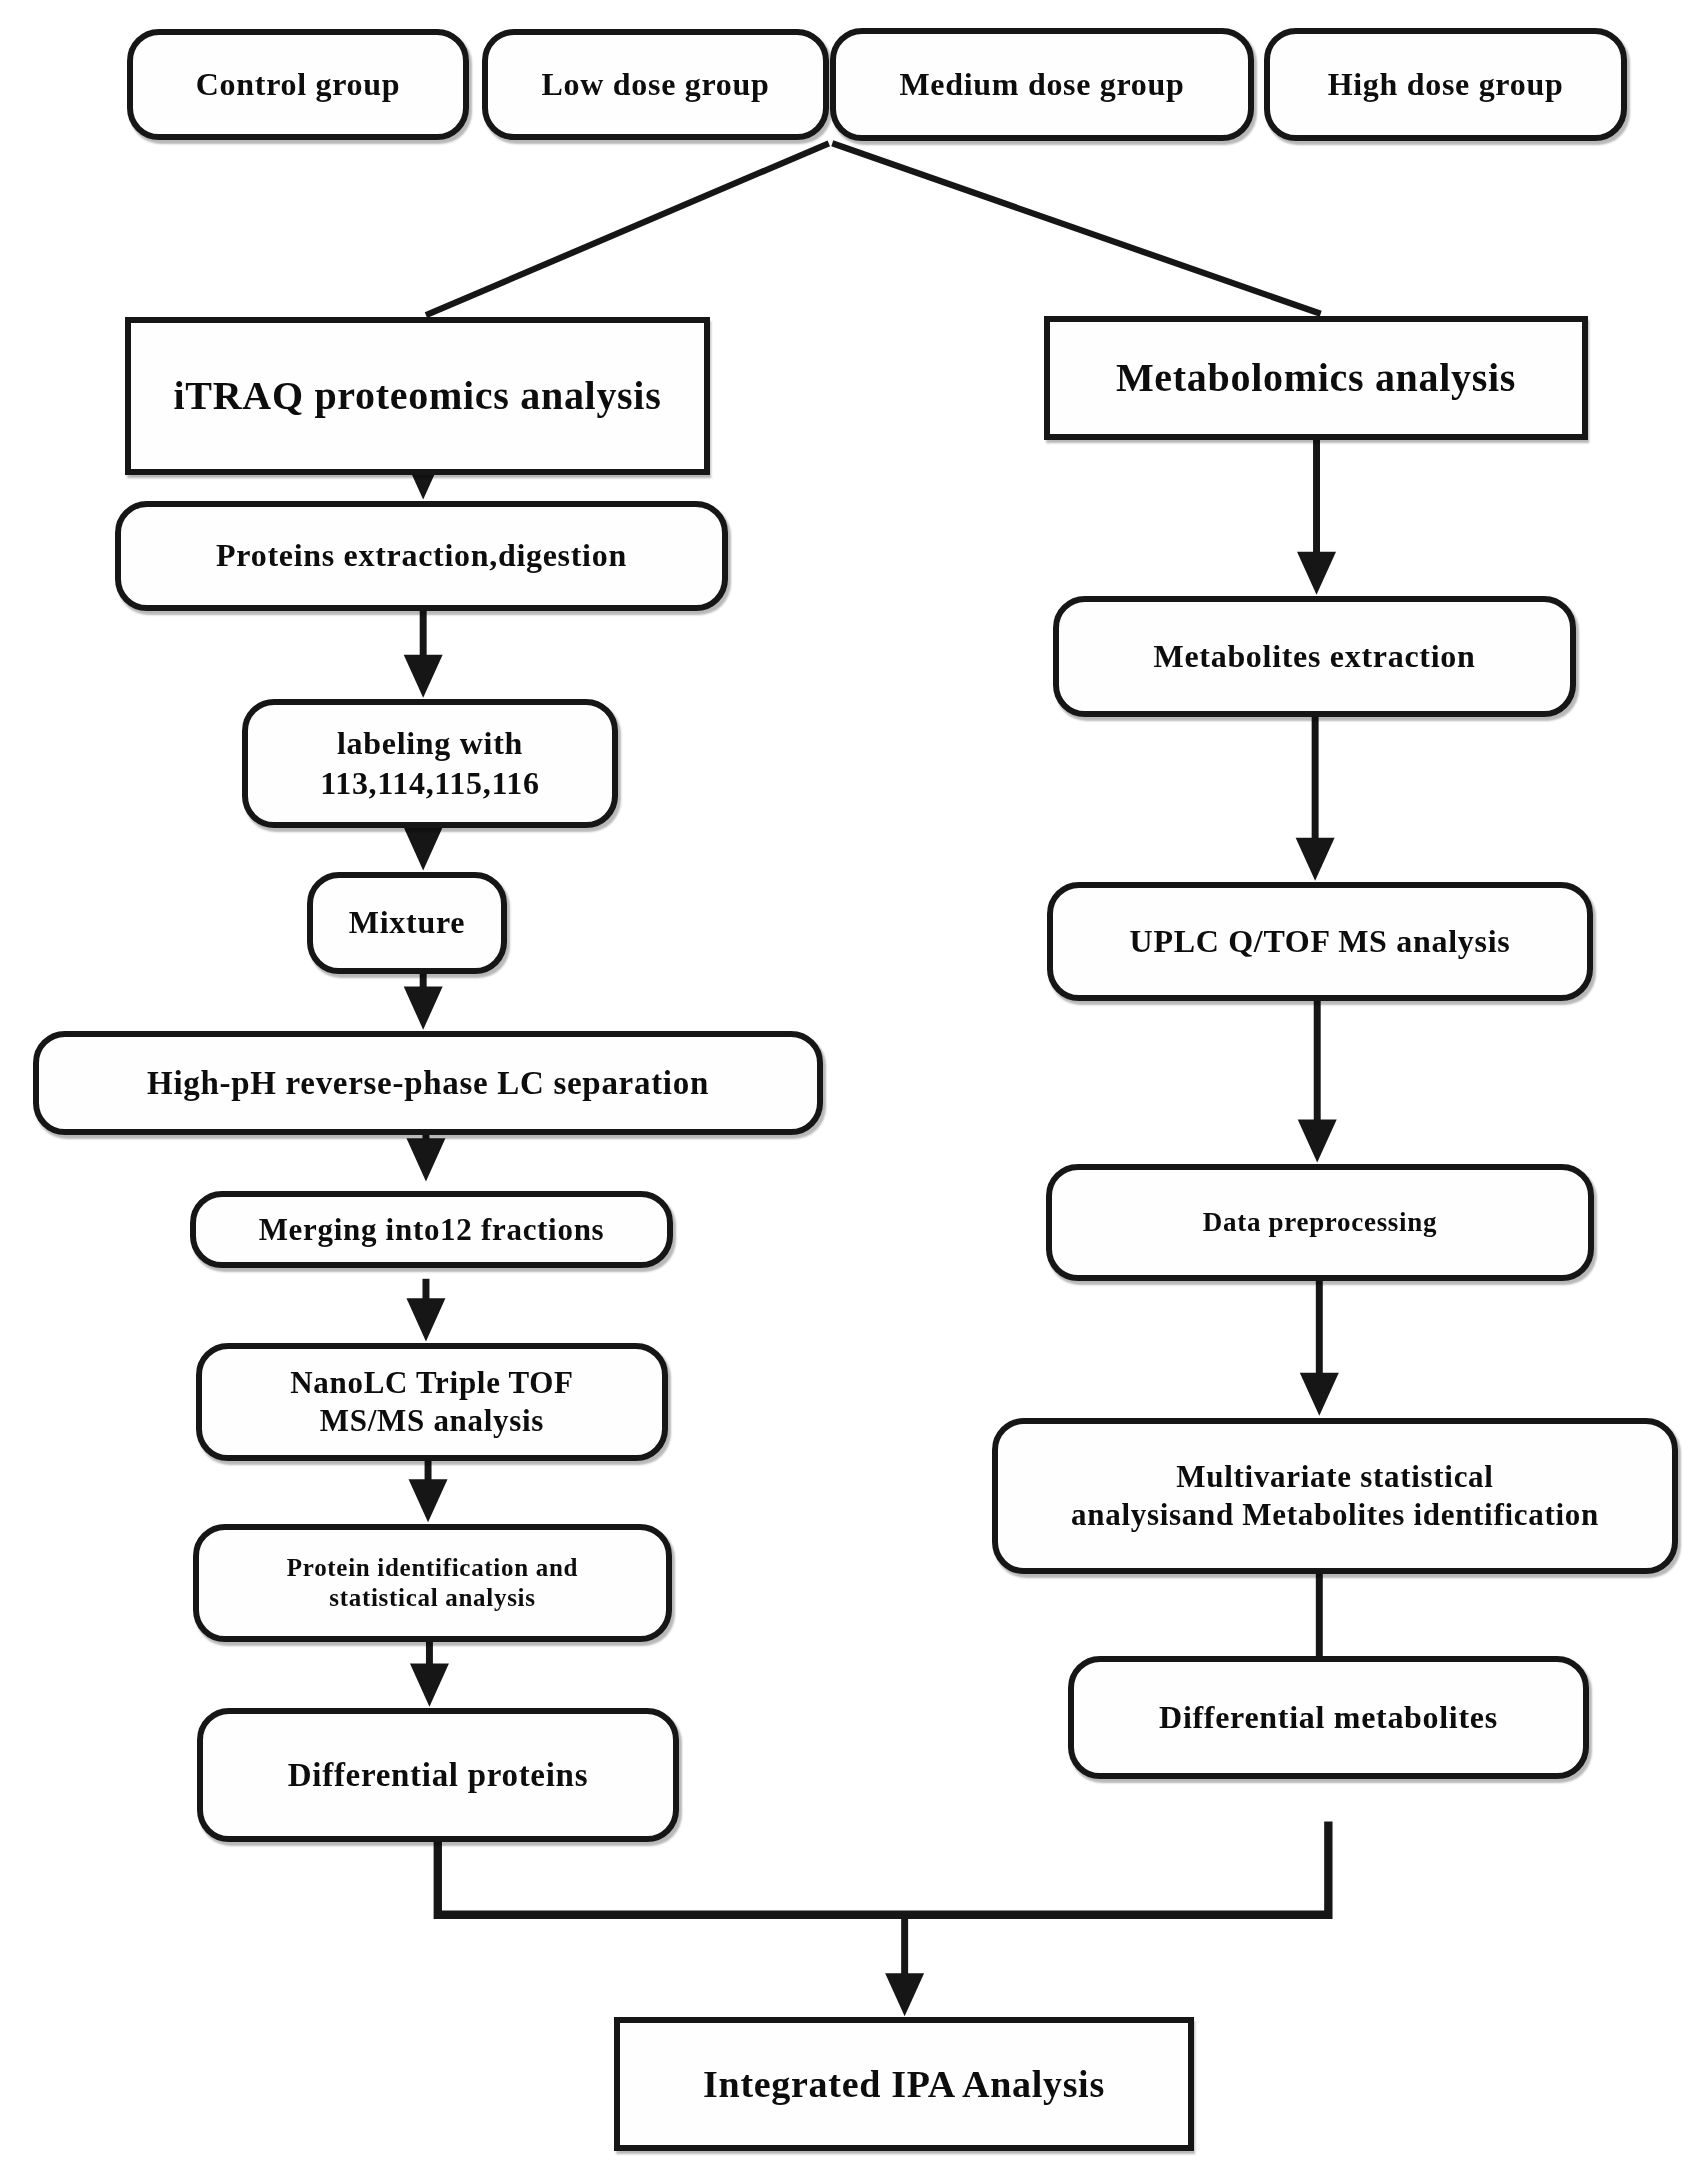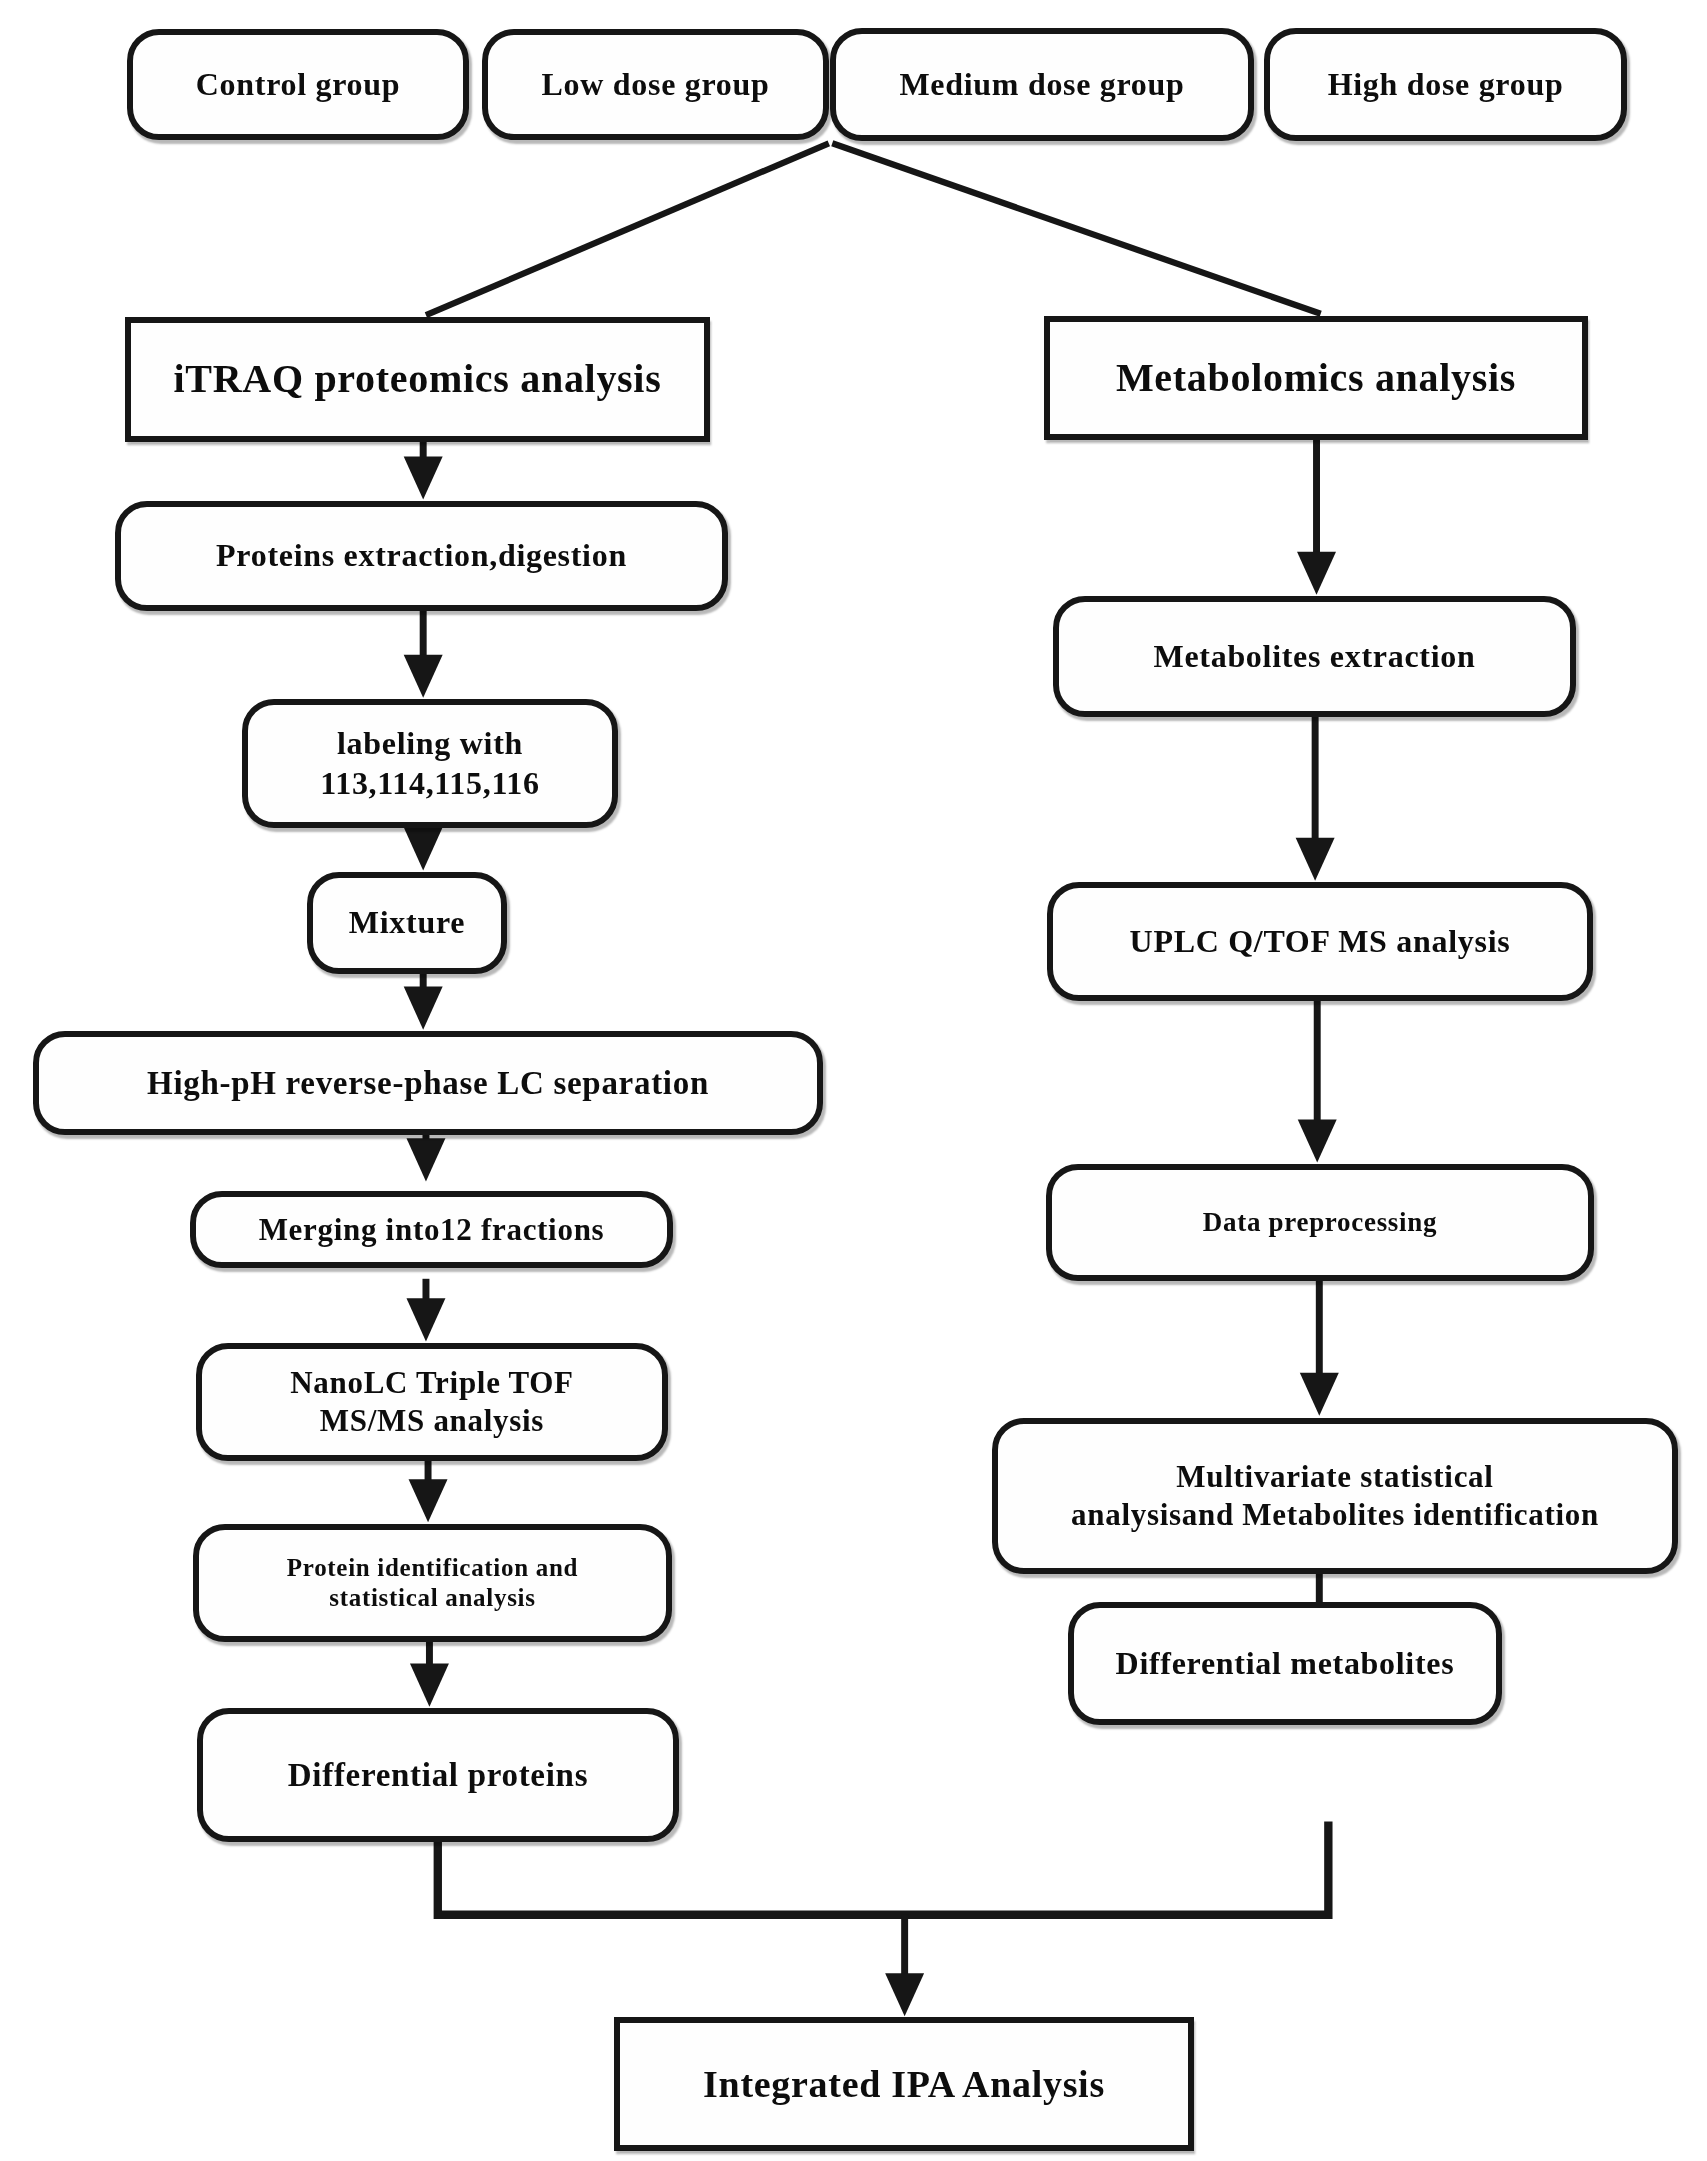--- a/index.html
+++ b/index.html
@@ -110,37 +110,37 @@
       <line x1="1300" y1="2752" x2="1300" y2="2842" stroke="#161616" stroke-width="10"></line>
       <polygon points="1300,2898 1272,2836 1328,2836" fill="#161616"></polygon>
     </g>
   </svg>
 
   <div class="box rbox" style="left:127px; top:29px; width:342px; height:111px; font-size:32px;">Control group</div>
   <div class="box rbox" style="left:482px; top:29px; width:347px; height:111px; font-size:32px;">Low dose group</div>
   <div class="box rbox" style="left:830px; top:28px; width:424px; height:113px; font-size:32px;">Medium dose group</div>
   <div class="box rbox" style="left:1264px; top:28px; width:363px; height:113px; font-size:32px;">High dose group</div>
 
-  <div class="box sbox" style="left:125px; top:317px; width:585px; height:125px; font-size:40px;">iTRAQ proteomics analysis</div>
+  <div class="box sbox" style="left:125px; top:317px; width:585px; height:158px; font-size:40px;">iTRAQ proteomics analysis</div>
   <div class="box rbox" style="left:115px; top:501px; width:613px; height:110px; font-size:32px;">Proteins extraction,digestion</div>
   <div class="box rbox" style="left:242px; top:699px; width:376px; height:129px; font-size:32px;">labeling with
 113,114,115,116</div>
   <div class="box rbox" style="left:307px; top:872px; width:200px; height:102px; font-size:32px;">Mixture</div>
   <div class="box rbox" style="left:33px; top:1031px; width:790px; height:104px; font-size:33px;">High-pH reverse-phase LC separation</div>
   <div class="box rbox" style="left:190px; top:1183px; width:483px; height:77px; font-size:31px;margin-top:8px;">Merging into12 fractions</div>
   <div class="box rbox" style="left:196px; top:1343px; width:472px; height:118px; font-size:31px;">NanoLC Triple TOF
 MS/MS analysis</div>
   <div class="box rbox" style="left:193px; top:1524px; width:479px; height:118px; font-size:25px;">Protein identification and
 statistical analysis</div>
   <div class="box rbox" style="left:197px; top:1708px; width:482px; height:134px; font-size:33px;">Differential proteins</div>
 
   <div class="box sbox" style="left:1044px; top:316px; width:544px; height:124px; font-size:40px;">Metabolomics analysis</div>
   <div class="box rbox" style="left:1053px; top:596px; width:523px; height:121px; font-size:32px;">Metabolites extraction</div>
   <div class="box rbox" style="left:1047px; top:882px; width:546px; height:119px; font-size:32px;">UPLC Q/TOF MS analysis</div>
   <div class="box rbox" style="left:1046px; top:1164px; width:548px; height:117px; font-size:27px;">Data preprocessing</div>
   <div class="box rbox" style="left:992px; top:1418px; width:686px; height:156px; font-size:31px;">Multivariate statistical
 analysisand Metabolites identification</div>
-  <div class="box rbox" style="left:1068px; top:1602px; width:434px; height:123px; font-size:32px;">Differential metabolites</div>
+  <div class="box rbox" style="left:1068px; top:1656px; width:521px; height:123px; font-size:32px;">Differential metabolites</div>
 
   <div class="box sbox" style="left:614px; top:2017px; width:580px; height:134px; font-size:38px;">Integrated IPA Analysis</div>
 
 </div>
 
 
 </body></html>

